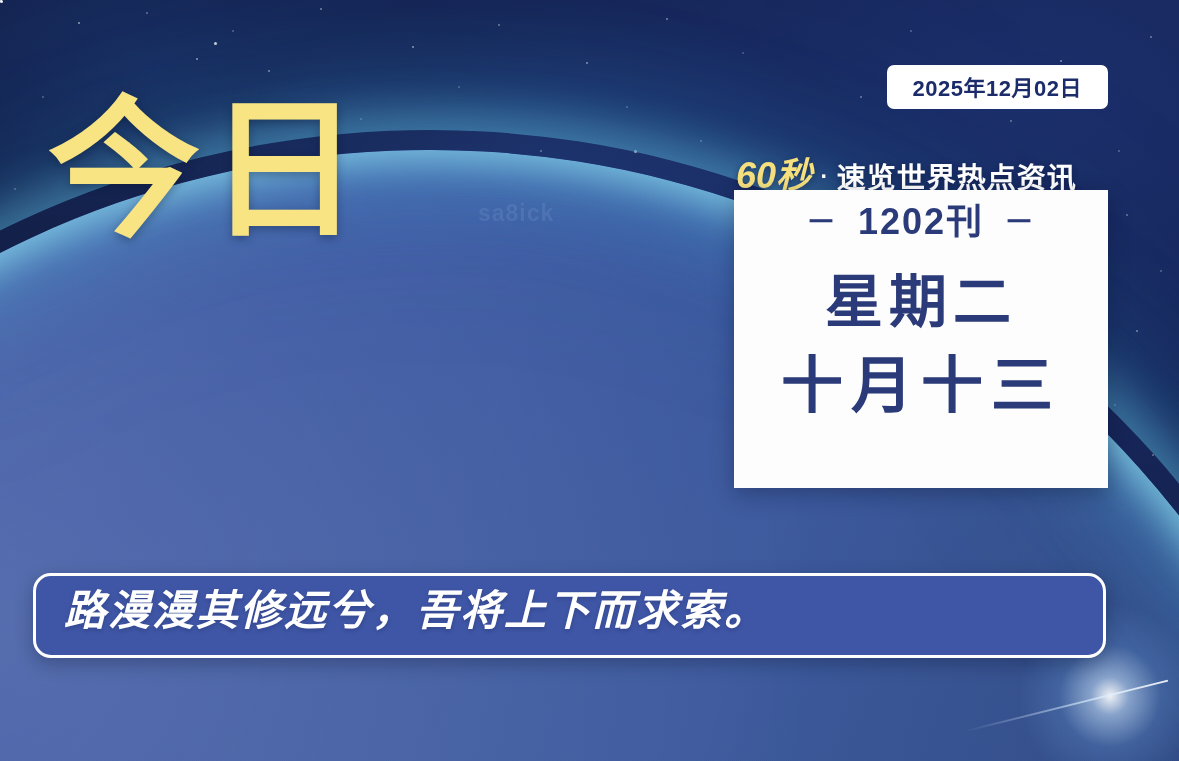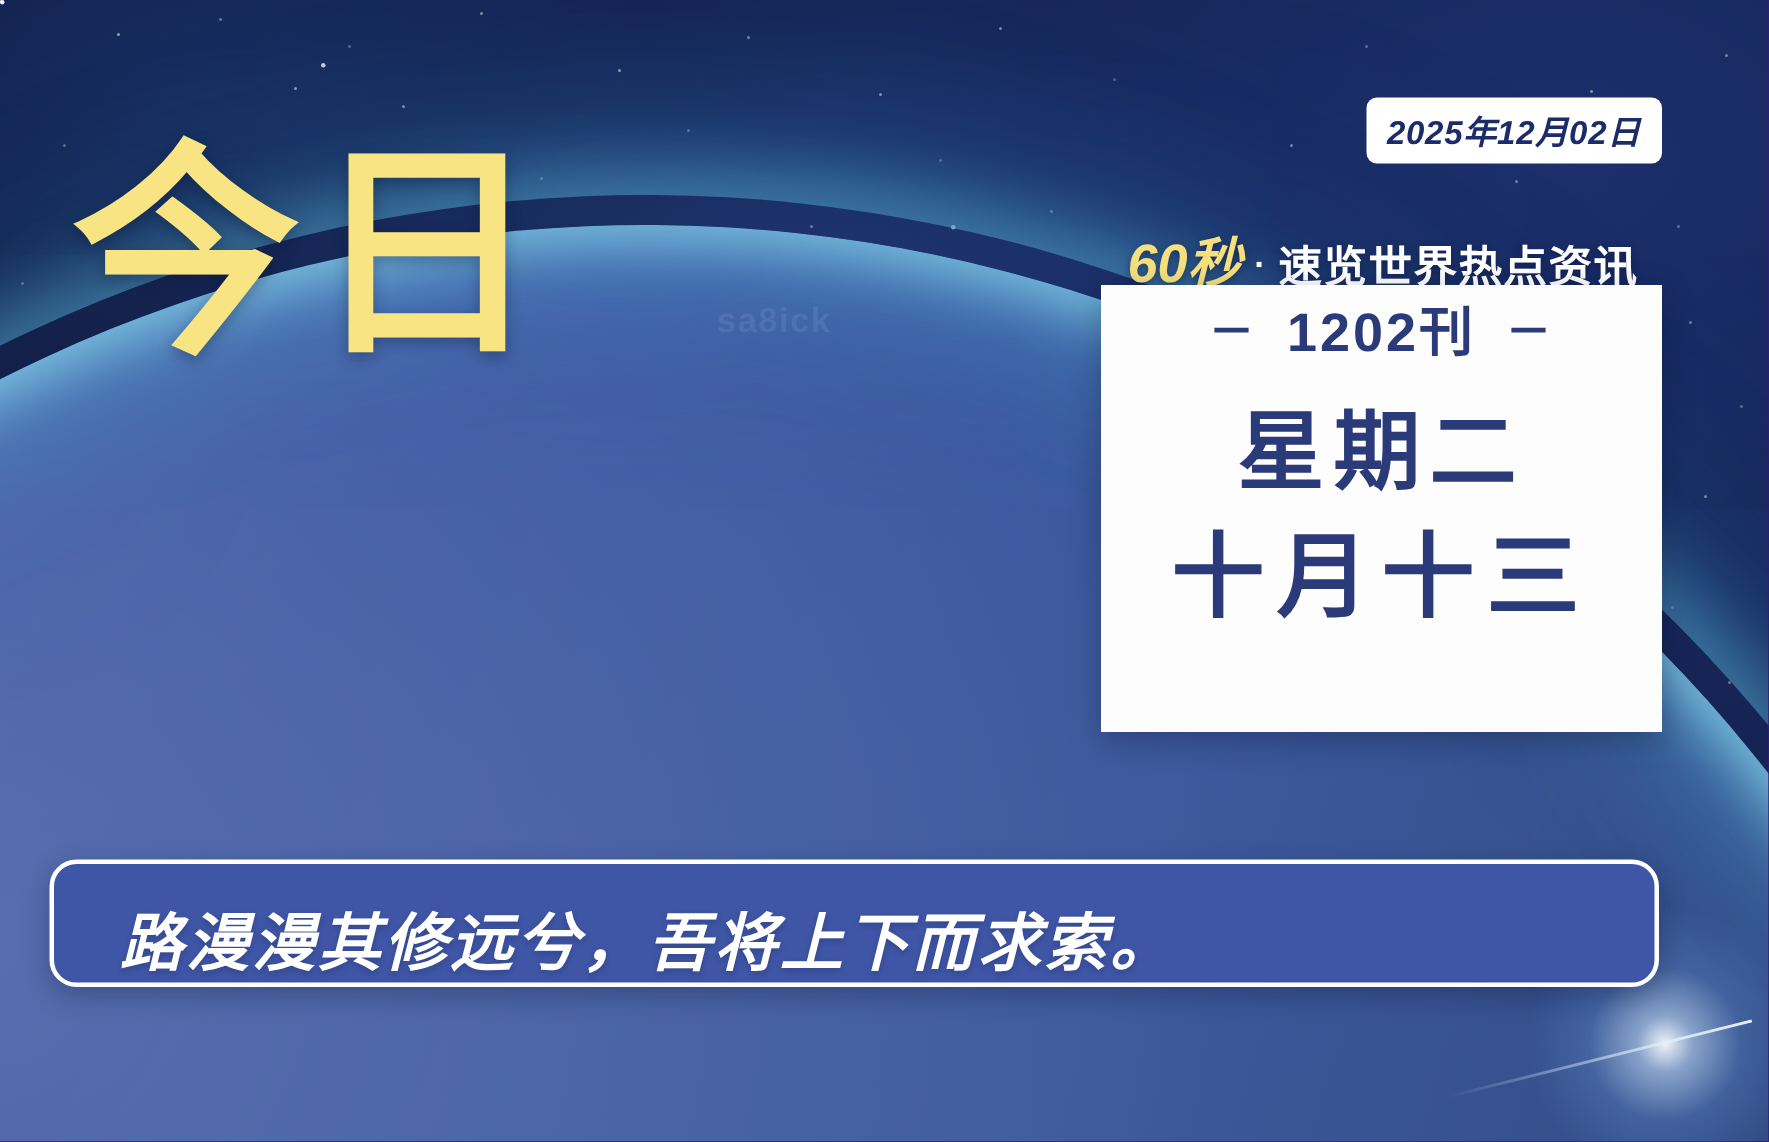--- a/index.html
+++ b/index.html
@@ -10,21 +10,21 @@
   }
   body {
     font-family: "Liberation Sans", "DejaVu Sans", sans-serif;
   }
 
   .poster {
     position: relative;
     width: 1179px;
     height: 761px;
     overflow: hidden;
-    background: #6d28d9;
+    background: #b91c1c;
   }
 
   
   .bg-space {
     position: absolute;
     inset: 0;
     background:
       radial-gradient(ellipse 900px 620px at 88% 14%, #1c2f6b 0%, #17265a 45%, #132049 100%),
       linear-gradient(160deg, #182a63 0%, #16265c 40%, #101d45 100%);
   }
@@ -269,33 +269,32 @@
 
   
   .date-badge {
     position: absolute;
     right: 71px;
     top: 65px;
     background: #ffffff;
     color: #1c2c6b;
     font-size: 22px;
     font-weight: bold;
-    padding: 5px 14px 7px;
+    padding: 5px 26px 7px;
     border-radius: 7px;
     letter-spacing: 0.5px;
     white-space: nowrap;
-    font-style: italic;
   }
 
   .tagline {
     position: absolute;
     left: 736px;
     top: 146px;
     width: 372px;
-    text-align: center;
+    text-align: left;
     white-space: nowrap;
   }
   .tagline .secs {
     font-size: 36px;
     font-weight: bold;
     font-style: italic;
     color: #f6e07e;
     letter-spacing: 0px;
     text-shadow: 0 2px 6px rgba(8,16,44,0.45);
   }
@@ -367,22 +366,22 @@
     position: absolute;
     left: 33px;
     top: 573px;
     width: 1073px;
     height: 85px;
     box-sizing: border-box;
     background: #3f56a6;
     border: 3px solid #ffffff;
     border-radius: 18px;
     display: flex;
-    align-items: flex-end;
-    padding-left: 44px;
+    align-items: flex-start;
+    padding-left: 28px;
     box-shadow: 0 6px 18px rgba(6,14,38,0.28);
   }
   .quote-text {
     color: #ffffff;
     font-size: 42px;
     font-weight: bold;
     font-style: italic;
     letter-spacing: 2px;
     white-space: nowrap;
     text-shadow: 0 2px 4px rgba(10,20,52,0.22);

